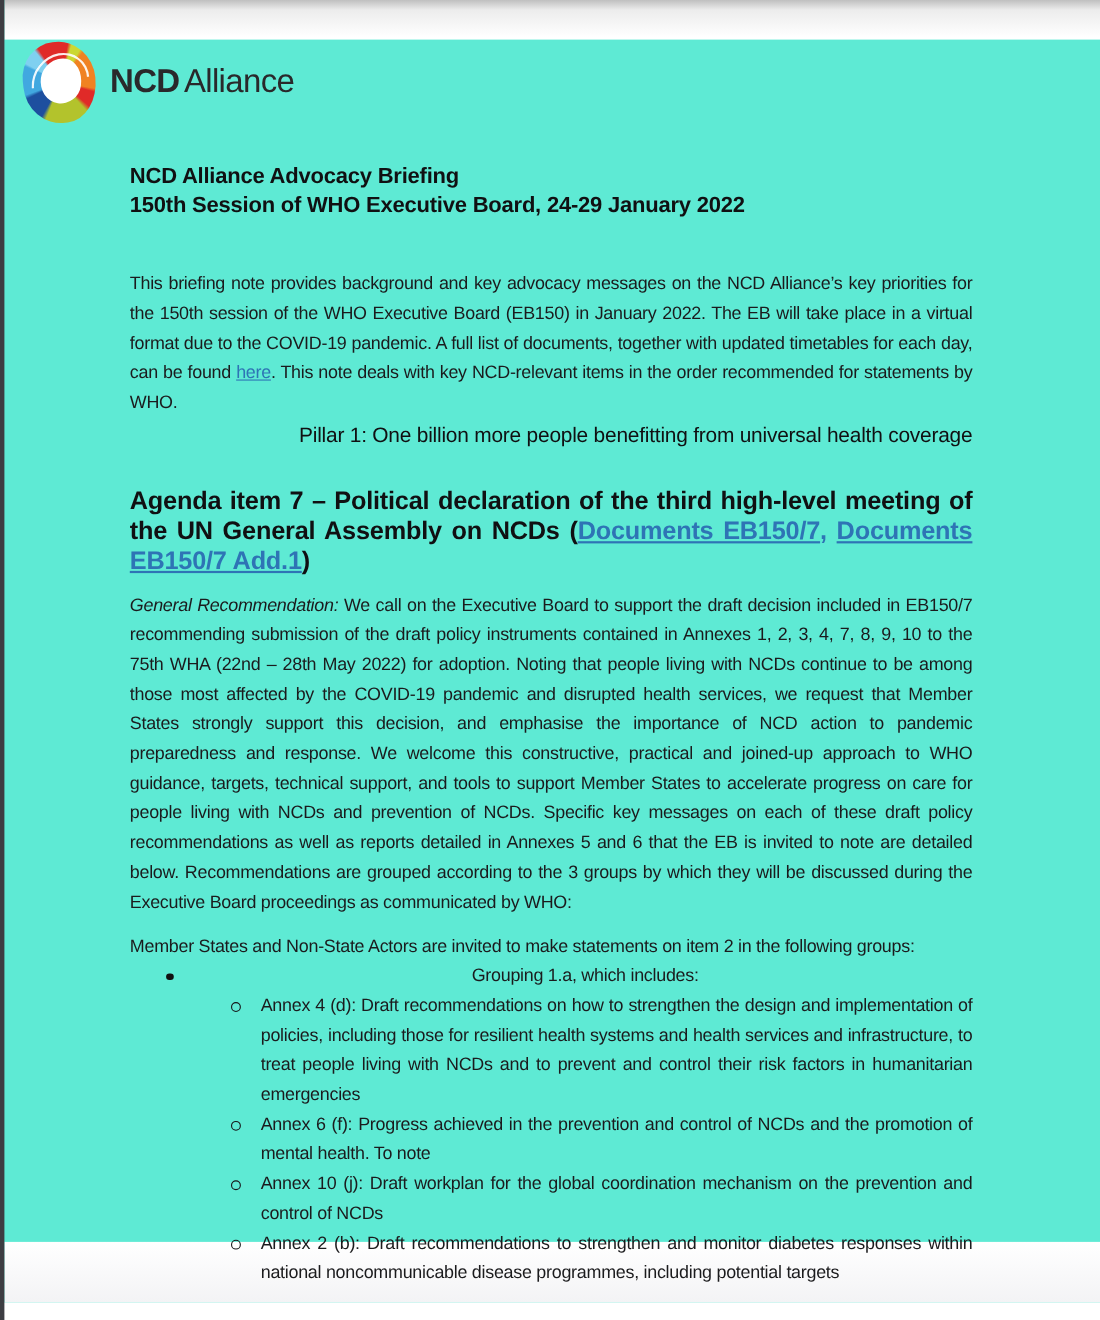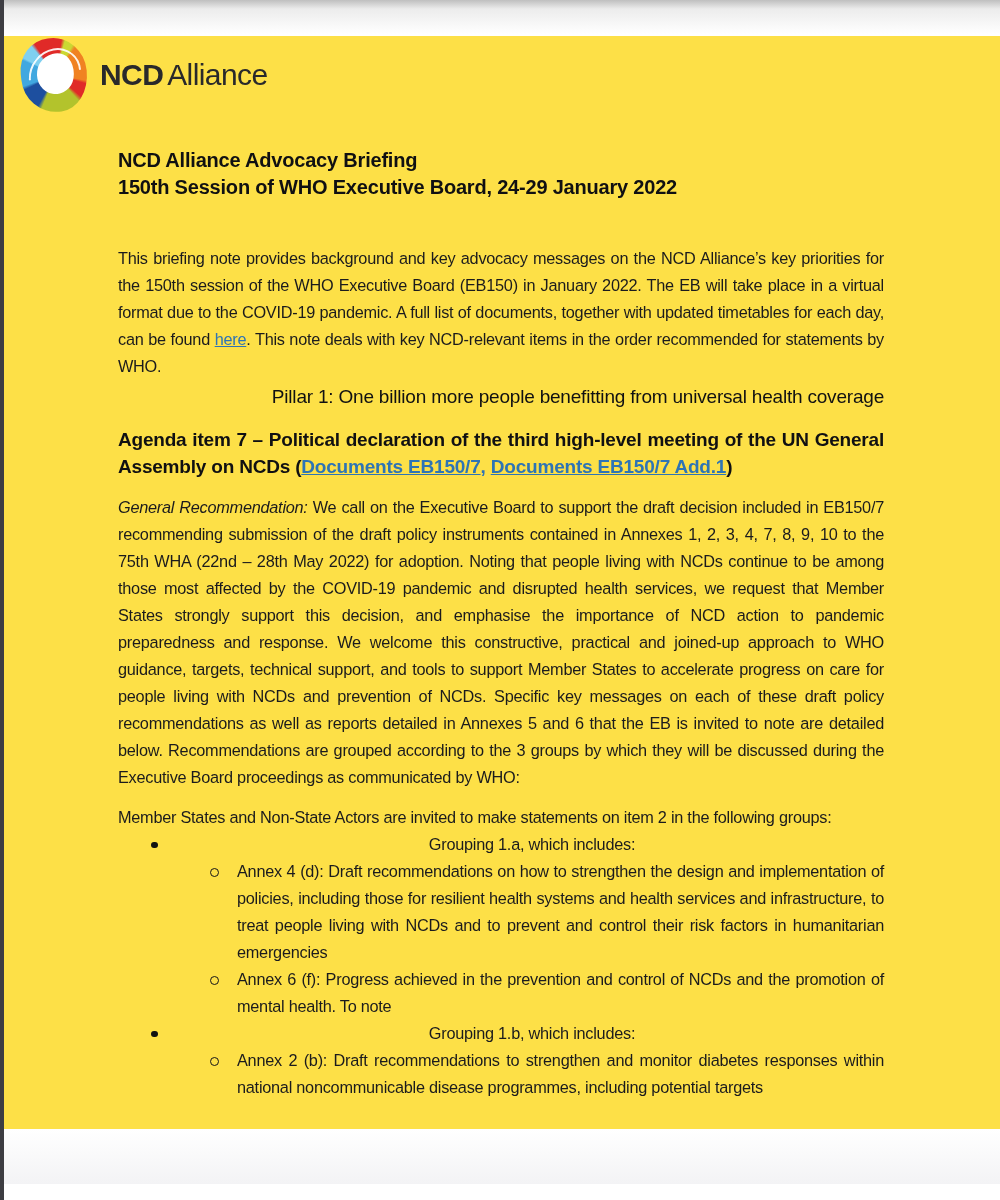--- a/index.html
+++ b/index.html
@@ -3,21 +3,21 @@
 <meta charset="utf-8">
 <style>
   html, body {
     margin: 0; padding: 0;
     width: 1000px; height: 1200px;
     background: #ffffff;
     font-family: "Liberation Sans", sans-serif;
     color: #1b1b1d;
     overflow: hidden;
   }
-  .page { position: relative; width: 1000px; height: 1184px; background:#fde047; }
+  .page { position: relative; width: 1000px; height: 1184px; background:#5eead4; }
 
   
   .edge-strip {
     position: absolute; left: 0; top: 0; width: 4px; height: 1200px;
     background: var(--edge_strip, #3d3d42); z-index: 5;
   }
   .top-shade {
     position: absolute; top: 0; left: 4px; right: 0; height: 36px;
     background: linear-gradient(to bottom, #bfbfbf 0px, #ececec 9px, #ffffff 34px);
   }
@@ -71,22 +71,22 @@
     font-size: 20px; line-height: 27px; font-weight: bold; color: #101012;
     letter-spacing: -0.2px;
   }
   p.intro { margin: 44px 0 0 0; text-align: justify; }
   h2.pillar {
     margin: 3px 0 0 0; text-align: right;
     font-size: 19px; line-height: 27px; font-weight: normal; color: #101012;
     letter-spacing: -0.2px;
   }
   h3.agenda {
-    margin: 16px 0 0 0; text-align: justify;
-    font-size: 19px; line-height: 27px; font-weight: bold; color: #101012;
+    margin: 32px 0 0 0; text-align: justify;
+    font-size: 23px; line-height: 27px; font-weight: bold; color: #101012;
     letter-spacing: -0.2px;
   }
   p.genrec { margin: 14px 0 0 0; text-align: justify; }
   p.groups-intro { margin: 13px 0 0 0; text-align: left; }
 
   .bi { font-weight: normal; font-style: italic; }
   .b  { font-weight: normal; }
 
   a.doclink, a.doclink:visited {
     color: var(--link_blue, #2e74b5);
@@ -144,21 +144,21 @@
     <p class="genrec"><span class="bi">General Recommendation:</span><span> We call on the Executive Board to support the draft decision included in EB150/7 recommending submission of the draft policy instruments contained in Annexes 1, 2, 3, 4, 7, 8, 9, 10 to the 75th WHA (22nd – 28th May 2022) for adoption. Noting that people living with NCDs continue to be among those most affected by the COVID-19 pandemic and disrupted health services, we request that Member States strongly support this decision, and emphasise the importance of NCD action to pandemic preparedness and response. We welcome this constructive, practical and joined-up approach to WHO guidance, targets, technical support, and tools to support Member States to accelerate progress on care for people living with NCDs and prevention of NCDs. Specific key messages on each of these draft policy recommendations as well as reports detailed in Annexes 5 and 6 that the EB is invited to note are detailed below. </span><span class="b">Recommendations are grouped according to the 3 groups by which they will be discussed during the Executive Board proceedings as communicated by WHO</span><span>:</span></p>
 
     <p class="groups-intro">Member States and Non-State Actors are invited to make statements on item 2 in the following groups:</p>
 
     <ul class="groups">
 
       <li class="lvl1"><span class="b">Grouping 1.a</span><span>, which includes:</span></li>
 
       <li class="lvl2">Annex 4 (d): Draft recommendations on how to strengthen the design and implementation of policies, including those for resilient health systems and health services and infrastructure, to treat people living with NCDs and to prevent and control their risk factors in humanitarian emergencies</li>
       <li class="lvl2">Annex 6 (f): Progress achieved in the prevention and control of NCDs and the promotion of mental health. To note</li>
+      <li class="lvl2">Annex 10 (j): Draft workplan for the global coordination mechanism on the prevention and control of NCDs</li>
 
-      <li class="lvl1"><span class="b">Grouping 1.b</span><span>, which includes:</span></li>
 
       <li class="lvl2">Annex 2 (b): Draft recommendations to strengthen and monitor diabetes responses within national noncommunicable disease programmes, including potential targets</li>
 
     </ul>
 
   </div>
 </div>
 
 </body></html>

